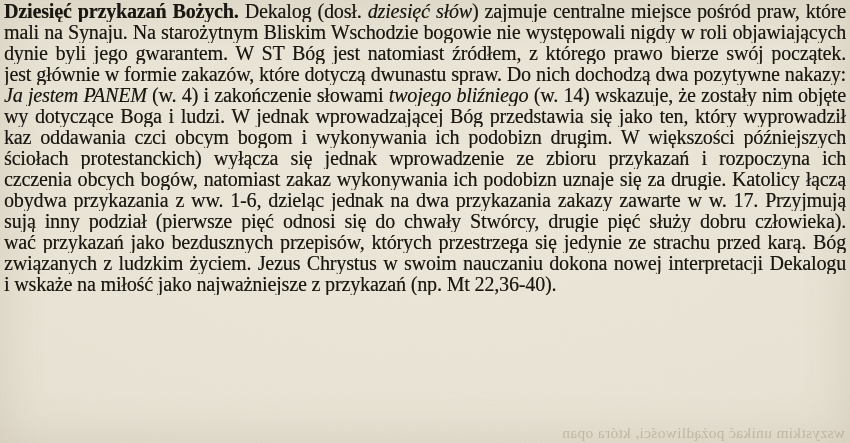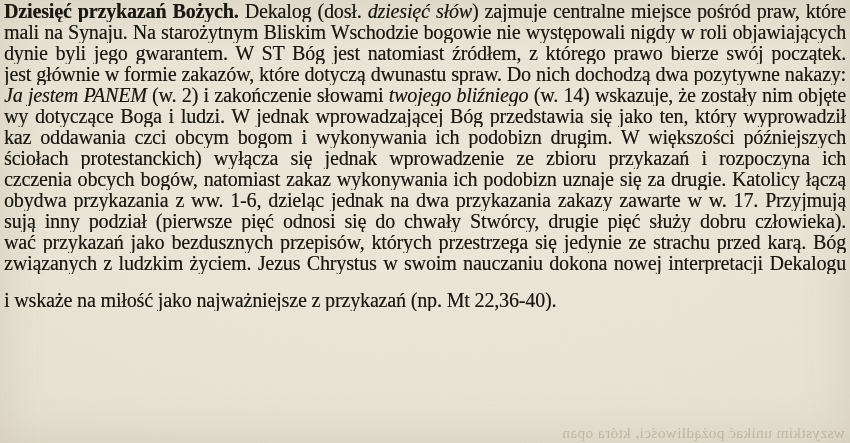--- a/index.html
+++ b/index.html
@@ -29,21 +29,21 @@
     height: 21px;
     line-height: 21px;
     font-size: 20px;
     letter-spacing: -0.15px;
     white-space: normal;
     text-align: justify;
     text-align-last: justify;
     overflow: hidden;
     text-shadow: 0.2px 0.2px 0.45px rgba(26, 23, 16, 0.55);
   }
-  .line.last { text-align-last: left; margin-top: 16px; }
+  .line.last { text-align-last: left; }
   .seg-bold   { font-weight: 700; }
   .seg-italic { font-style: italic; }
   .seg-normal { }
   .ghost {
     position: absolute;
     right: 5px; bottom: 1px;
     transform: scaleX(-1);
     transform-origin: center;
     font-size: 15.5px;
     letter-spacing: 0.3px;
@@ -57,21 +57,21 @@
 </head>
 <body>
 
 <div class="page">
 
   <div class="text-block" style="color: rgb(23, 21, 15);">
       <div class="line"><span class="seg-bold">Dziesięć przykazań Bożych.</span><span class="seg-normal"> Dekalog (dosł. </span><span class="seg-italic">dziesięć słów</span><span class="seg-normal">) zajmuje centralne miejsce pośród praw, które Izraelici otrzy-</span></div>
       <div class="line"><span class="seg-normal">mali na Synaju. Na starożytnym Bliskim Wschodzie bogowie nie występowali nigdy w roli objawiających prawo, a je-</span></div>
       <div class="line"><span class="seg-normal">dynie byli jego gwarantem. W ST Bóg jest natomiast źródłem, z którego prawo bierze swój początek. Dekalog ujęty</span></div>
       <div class="line"><span class="seg-normal">jest głównie w formie zakazów, które dotyczą dwunastu spraw. Do nich dochodzą dwa pozytywne nakazy: obowią-</span></div>
-      <div class="line"><span class="seg-italic">Ja jestem PANEM</span><span class="seg-normal"> (w. 2) i zakończenie słowami </span><span class="seg-italic">twojego bliźniego</span><span class="seg-normal"> (w. 14) wskazuje, że zostały nim objęte istotne spra-</span></div>
+      <div class="line"><span class="seg-italic">Ja jestem PANEM</span><span class="seg-normal"> (w. 4) i zakończenie słowami </span><span class="seg-italic">twojego bliźniego</span><span class="seg-normal"> (w. 14) wskazuje, że zostały nim objęte istotne spra-</span></div>
       <div class="line"><span class="seg-normal">wy dotyczące Boga i ludzi. W jednak wprowadzającej Bóg przedstawia się jako ten, który wyprowadził Izraelitów</span></div>
       <div class="line"><span class="seg-normal">kaz oddawania czci obcym bogom i wykonywania ich podobizn drugim. W większości późniejszych tradycji (np. w ko-</span></div>
       <div class="line"><span class="seg-normal">ściołach protestanckich) wyłącza się jednak wprowadzenie ze zbioru przykazań i rozpoczyna ich wyliczanie od nowej</span></div>
       <div class="line"><span class="seg-normal">czczenia obcych bogów, natomiast zakaz wykonywania ich podobizn uznaje się za drugie. Katolicy łączą w jedno</span></div>
       <div class="line"><span class="seg-normal">obydwa przykazania z ww. 1-6, dzieląc jednak na dwa przykazania zakazy zawarte w w. 17. Przyjmują także, że pierw-</span></div>
       <div class="line"><span class="seg-normal">sują inny podział (pierwsze pięć odnosi się do chwały Stwórcy, drugie pięć służy dobru człowieka). Wszystkie przy-</span></div>
       <div class="line"><span class="seg-normal">wać przykazań jako bezdusznych przepisów, których przestrzega się jedynie ze strachu przed karą. Bóg bowiem dał</span></div>
       <div class="line"><span class="seg-normal">związanych z ludzkim życiem. Jezus Chrystus w swoim nauczaniu dokona nowej interpretacji Dekalogu (Mt 5,17-48)</span></div>
       <div class="line last"><span class="seg-normal">i wskaże na miłość jako najważniejsze z przykazań (np. Mt 22,36-40).</span></div>
     </div>

